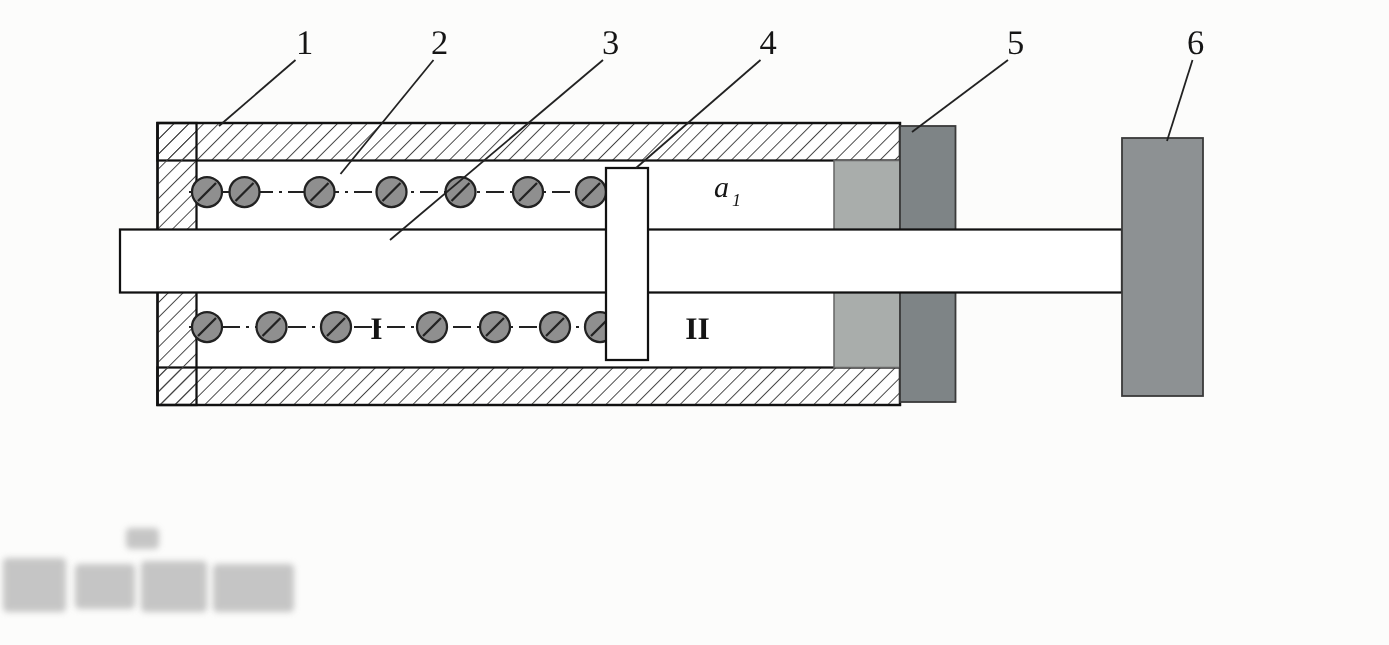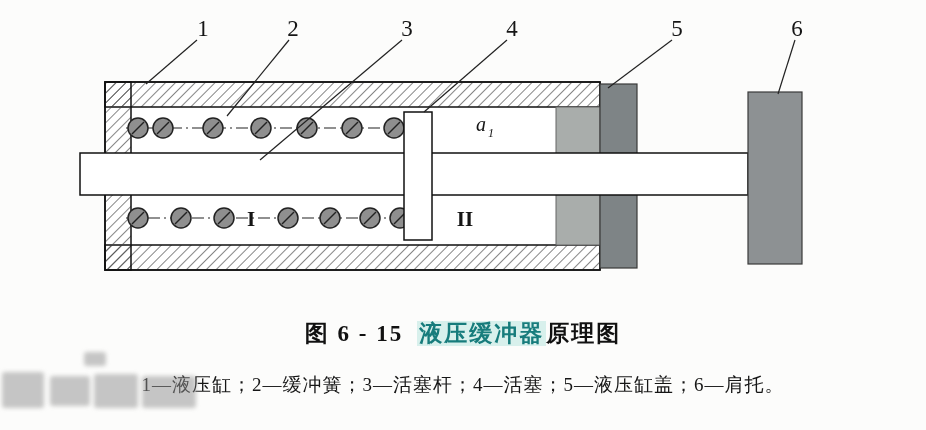--- a/index.html
+++ b/index.html
@@ -105,25 +105,21 @@
     <text class="part-num" x="677" y="36" text-anchor="middle">5</text>
     <text class="part-num" x="797" y="36" text-anchor="middle">6</text>
 
     <text class="orifice" x="476" y="131">a</text>
     <text class="orifice-sub" x="488" y="137">1</text>
 
     <text class="chamber" x="251" y="226" text-anchor="middle">I</text>
     <text class="chamber" x="465" y="226" text-anchor="middle">II</text>
   </svg>
 
-  <div class="caption">
-    <span style="margin-right:14px;">图 6 - 15</span><span class="hl">液压缓冲器</span><span>原理图</span>
-  </div>
 
-  <div class="legend">1—液压缸；2—缓冲簧；3—活塞杆；4—活塞；5—液压缸盖；6—肩托。</div>
 
   <div class="watermark">
     <span class="blk" style="left:84px;top:4px;width:22px;height:14px;"></span>
     <span class="blk" style="left:2px;top:24px;width:42px;height:36px;"></span>
     <span class="blk" style="left:50px;top:28px;width:40px;height:30px;"></span>
     <span class="blk" style="left:94px;top:26px;width:44px;height:34px;"></span>
     <span class="blk" style="left:142px;top:28px;width:54px;height:32px;"></span>
   </div>
 
 </div>

